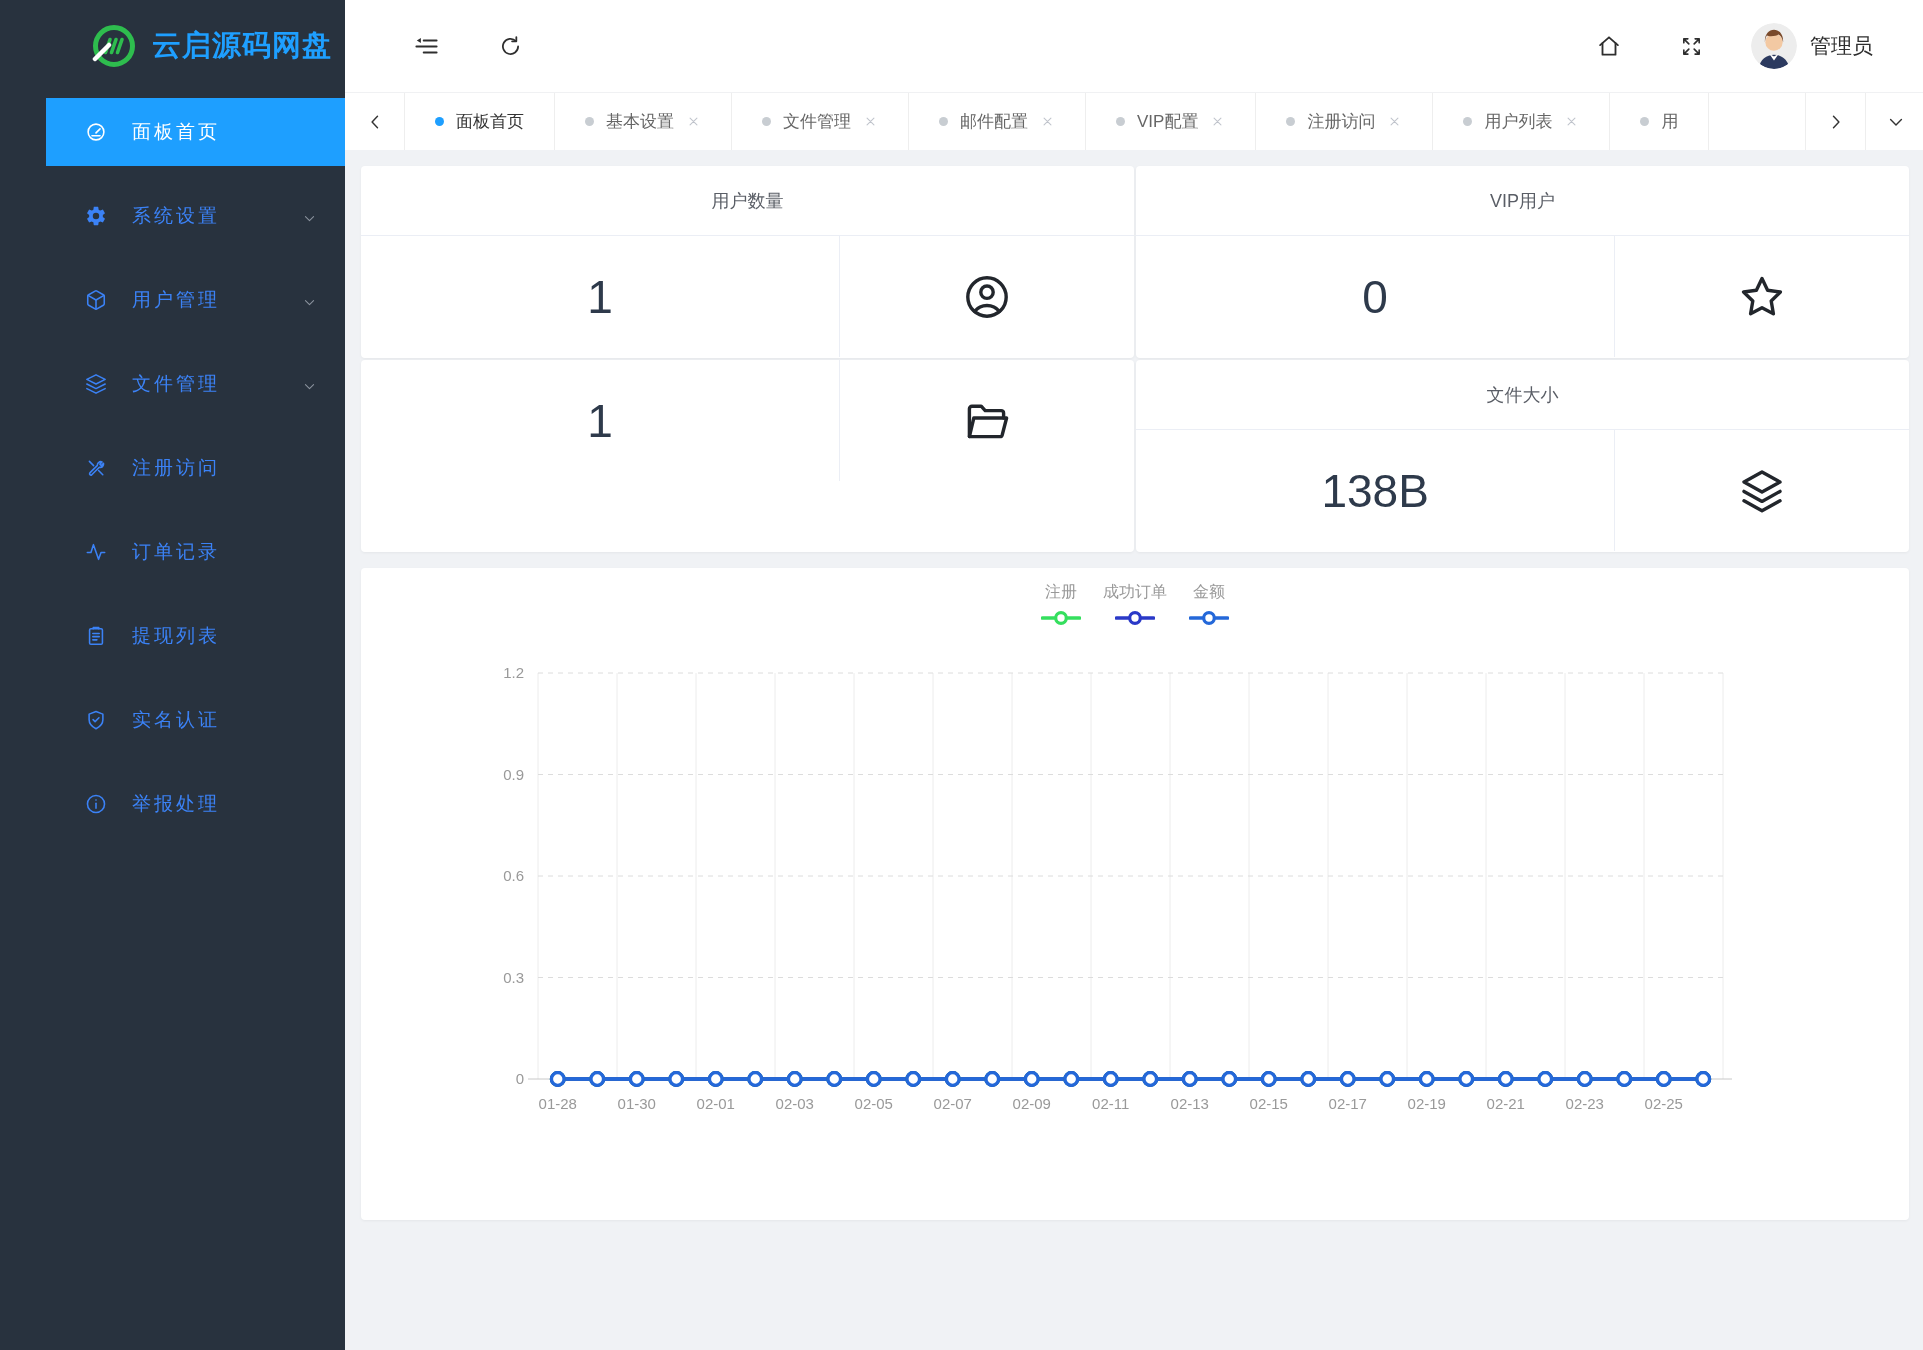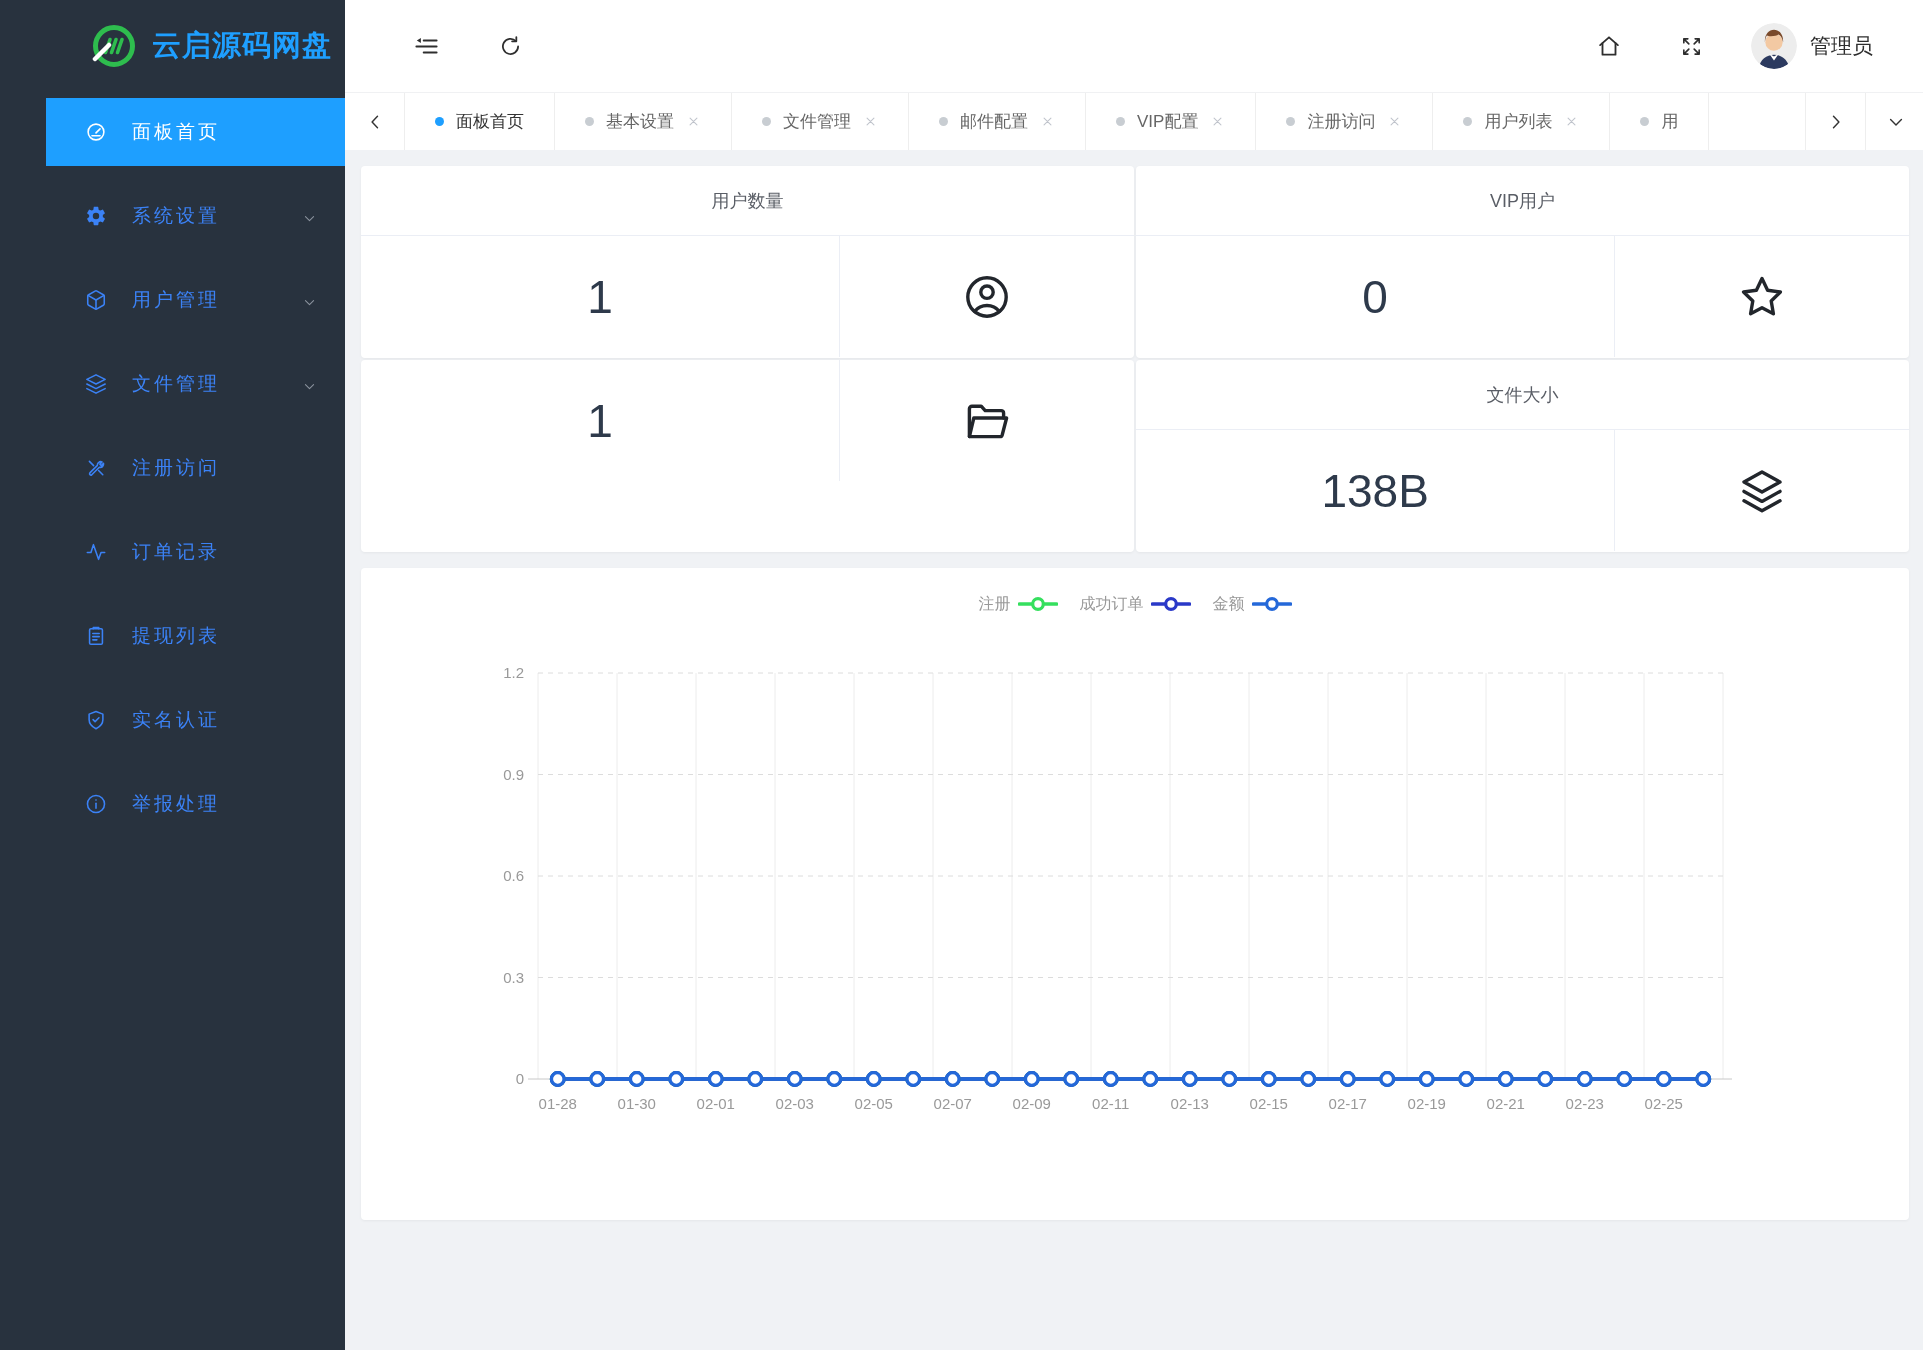--- a/index.html
+++ b/index.html
@@ -54,21 +54,21 @@
                      border-right:1px solid #ebeef5; }
   .stat-value { font-size:46px; color:#2e3a4b; }
   .stat-icon-cell { flex:1; display:flex; align-items:center; justify-content:center; color:#22262c; }
   .stat-icon-cell svg { width:48px; height:48px; }
 
   
   .chart-card { background:#fff; border-radius:4px; height:652px; padding-top:24px;
                 box-shadow:0 1px 3px rgba(0,0,0,.05); }
   .legend { display:flex; justify-content:center; align-items:center; gap:22px; height:24px;
             margin-bottom:14px; }
-  .legend-item { display:flex; align-items:center; gap:7px; cursor:pointer; }
+  .legend-item { display:flex; align-items:center; gap:7px; cursor:pointer;flex-direction:column; }
   .legend-label { font-size:16px; color:#999; }
   #chart { width:100%; }
   #chart svg { display:block; }
 </style>
 </head>
 <body>
 
 <div class="page">
 
   <aside class="sidebar">

